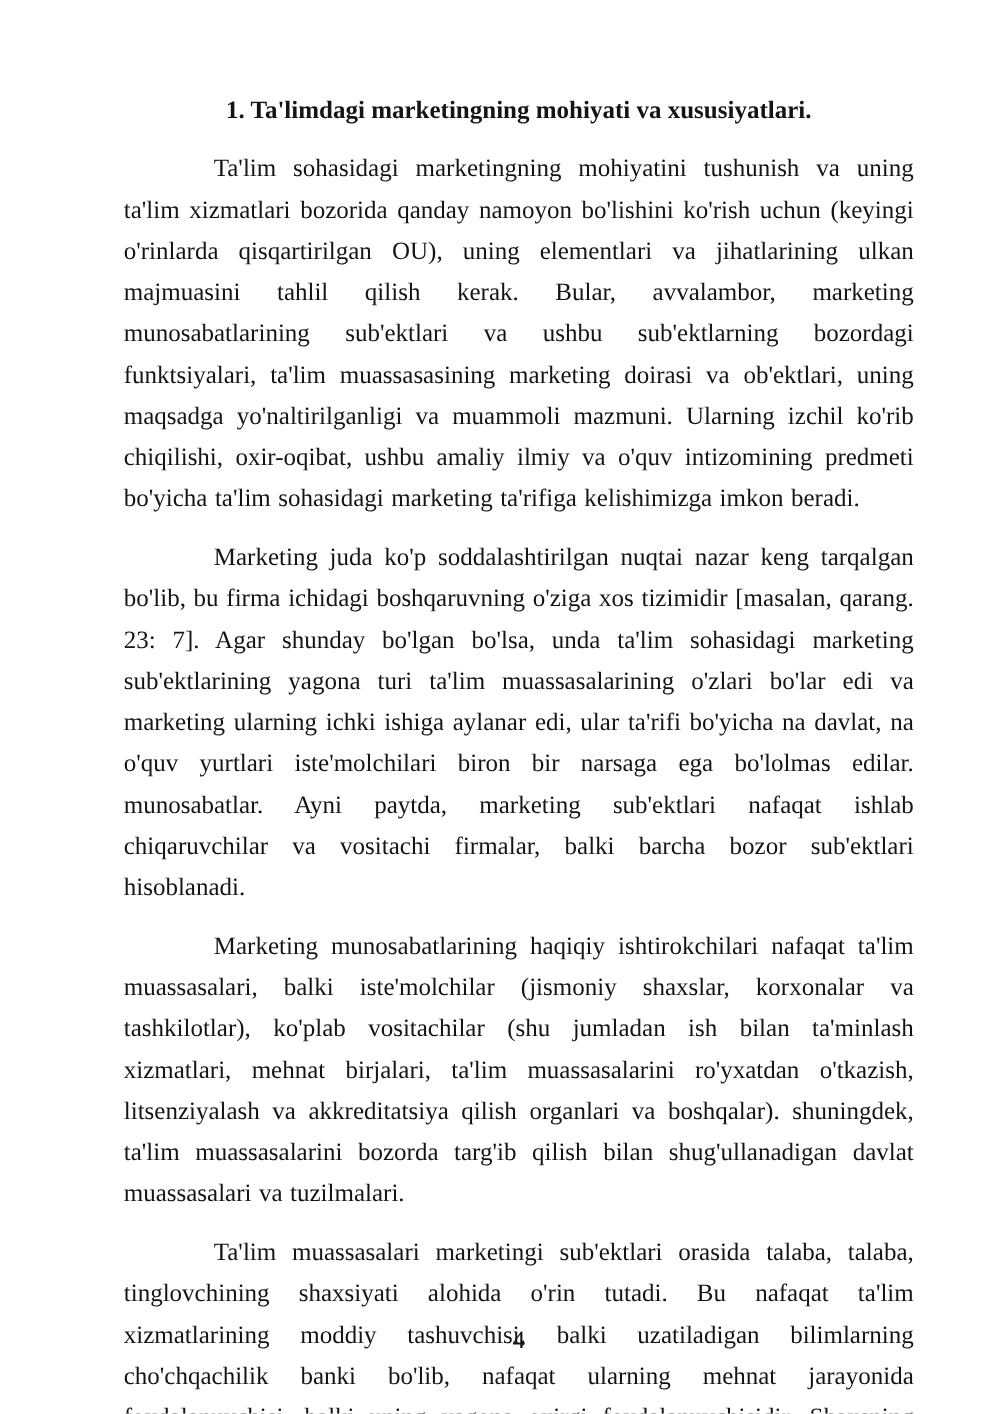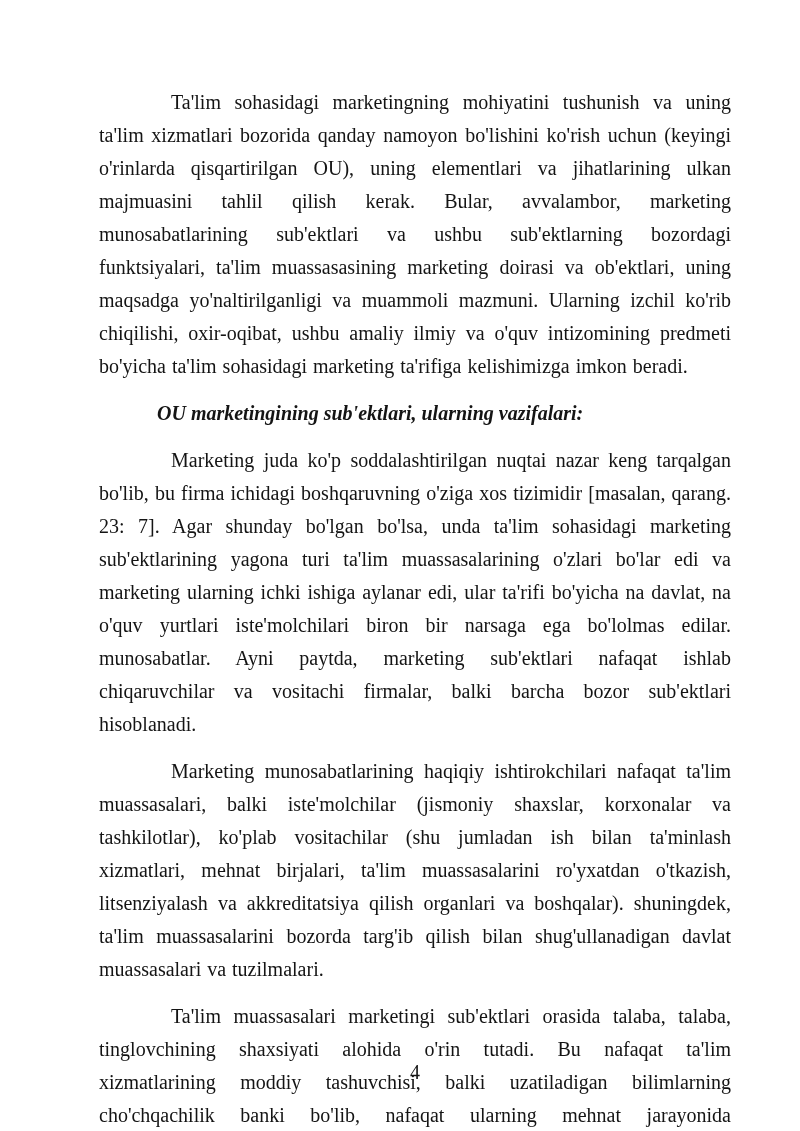--- a/index.html
+++ b/index.html
@@ -51,20 +51,20 @@
     text-align: center;
     font-size: 20px;
     line-height: 33px;
   }
 </style>
 </head>
 <body>
 
 <div class="page">
   <div class="content">
+    <h1 class="doc-title">1. Ta'limdagi marketingning mohiyati va xususiyatlari.</h1>
     <p class="para">Ta'lim sohasidagi marketingning mohiyatini tushunish va uning ta'lim xizmatlari bozorida qanday namoyon bo'lishini ko'rish uchun (keyingi o'rinlarda qisqartirilgan OU), uning elementlari va jihatlarining ulkan majmuasini tahlil qilish kerak. Bular, avvalambor, marketing munosabatlarining sub'ektlari va ushbu sub'ektlarning bozordagi funktsiyalari, ta'lim muassasasining marketing doirasi va ob'ektlari, uning maqsadga yo'naltirilganligi va muammoli mazmuni. Ularning izchil ko'rib chiqilishi, oxir-oqibat, ushbu amaliy ilmiy va o'quv intizomining predmeti bo'yicha ta'lim sohasidagi marketing ta'rifiga kelishimizga imkon beradi.</p>
-    <p class="section-heading">OU marketingining sub'ektlari, ularning vazifalari:</p>
     <p class="para">Marketing juda ko'p soddalashtirilgan nuqtai nazar keng tarqalgan bo'lib, bu firma ichidagi boshqaruvning o'ziga xos tizimidir [masalan, qarang. 23: 7]. Agar shunday bo'lgan bo'lsa, unda ta'lim sohasidagi marketing sub'ektlarining yagona turi ta'lim muassasalarining o'zlari bo'lar edi va marketing ularning ichki ishiga aylanar edi, ular ta'rifi bo'yicha na davlat, na o'quv yurtlari iste'molchilari biron bir narsaga ega bo'lolmas edilar. munosabatlar. Ayni paytda, marketing sub'ektlari nafaqat ishlab chiqaruvchilar va vositachi firmalar, balki barcha bozor sub'ektlari hisoblanadi.</p>
     <p class="para">Marketing munosabatlarining haqiqiy ishtirokchilari nafaqat ta'lim muassasalari, balki iste'molchilar (jismoniy shaxslar, korxonalar va tashkilotlar), ko'plab vositachilar (shu jumladan ish bilan ta'minlash xizmatlari, mehnat birjalari, ta'lim muassasalarini ro'yxatdan o'tkazish, litsenziyalash va akkreditatsiya qilish organlari va boshqalar). shuningdek, ta'lim muassasalarini bozorda targ'ib qilish bilan shug'ullanadigan davlat muassasalari va tuzilmalari.</p>
     <p class="para">Ta'lim muassasalari marketingi sub'ektlari orasida talaba, talaba, tinglovchining shaxsiyati alohida o'rin tutadi. Bu nafaqat ta'lim xizmatlarining moddiy tashuvchisi, balki uzatiladigan bilimlarning cho'chqachilik banki bo'lib, nafaqat ularning mehnat jarayonida foydalanuvchisi, balki uning yagona oxirgi foydalanuvchisidir. Shaxsning ta'lim muassasalarining boshqa iste'molchilaridan farqi shundaki, u o'zining ta'lim salohiyatidan nafaqat moddiy va boshqa</p>
   </div>
   <div class="page-number">4</div>
 </div>
 
 </body></html>

